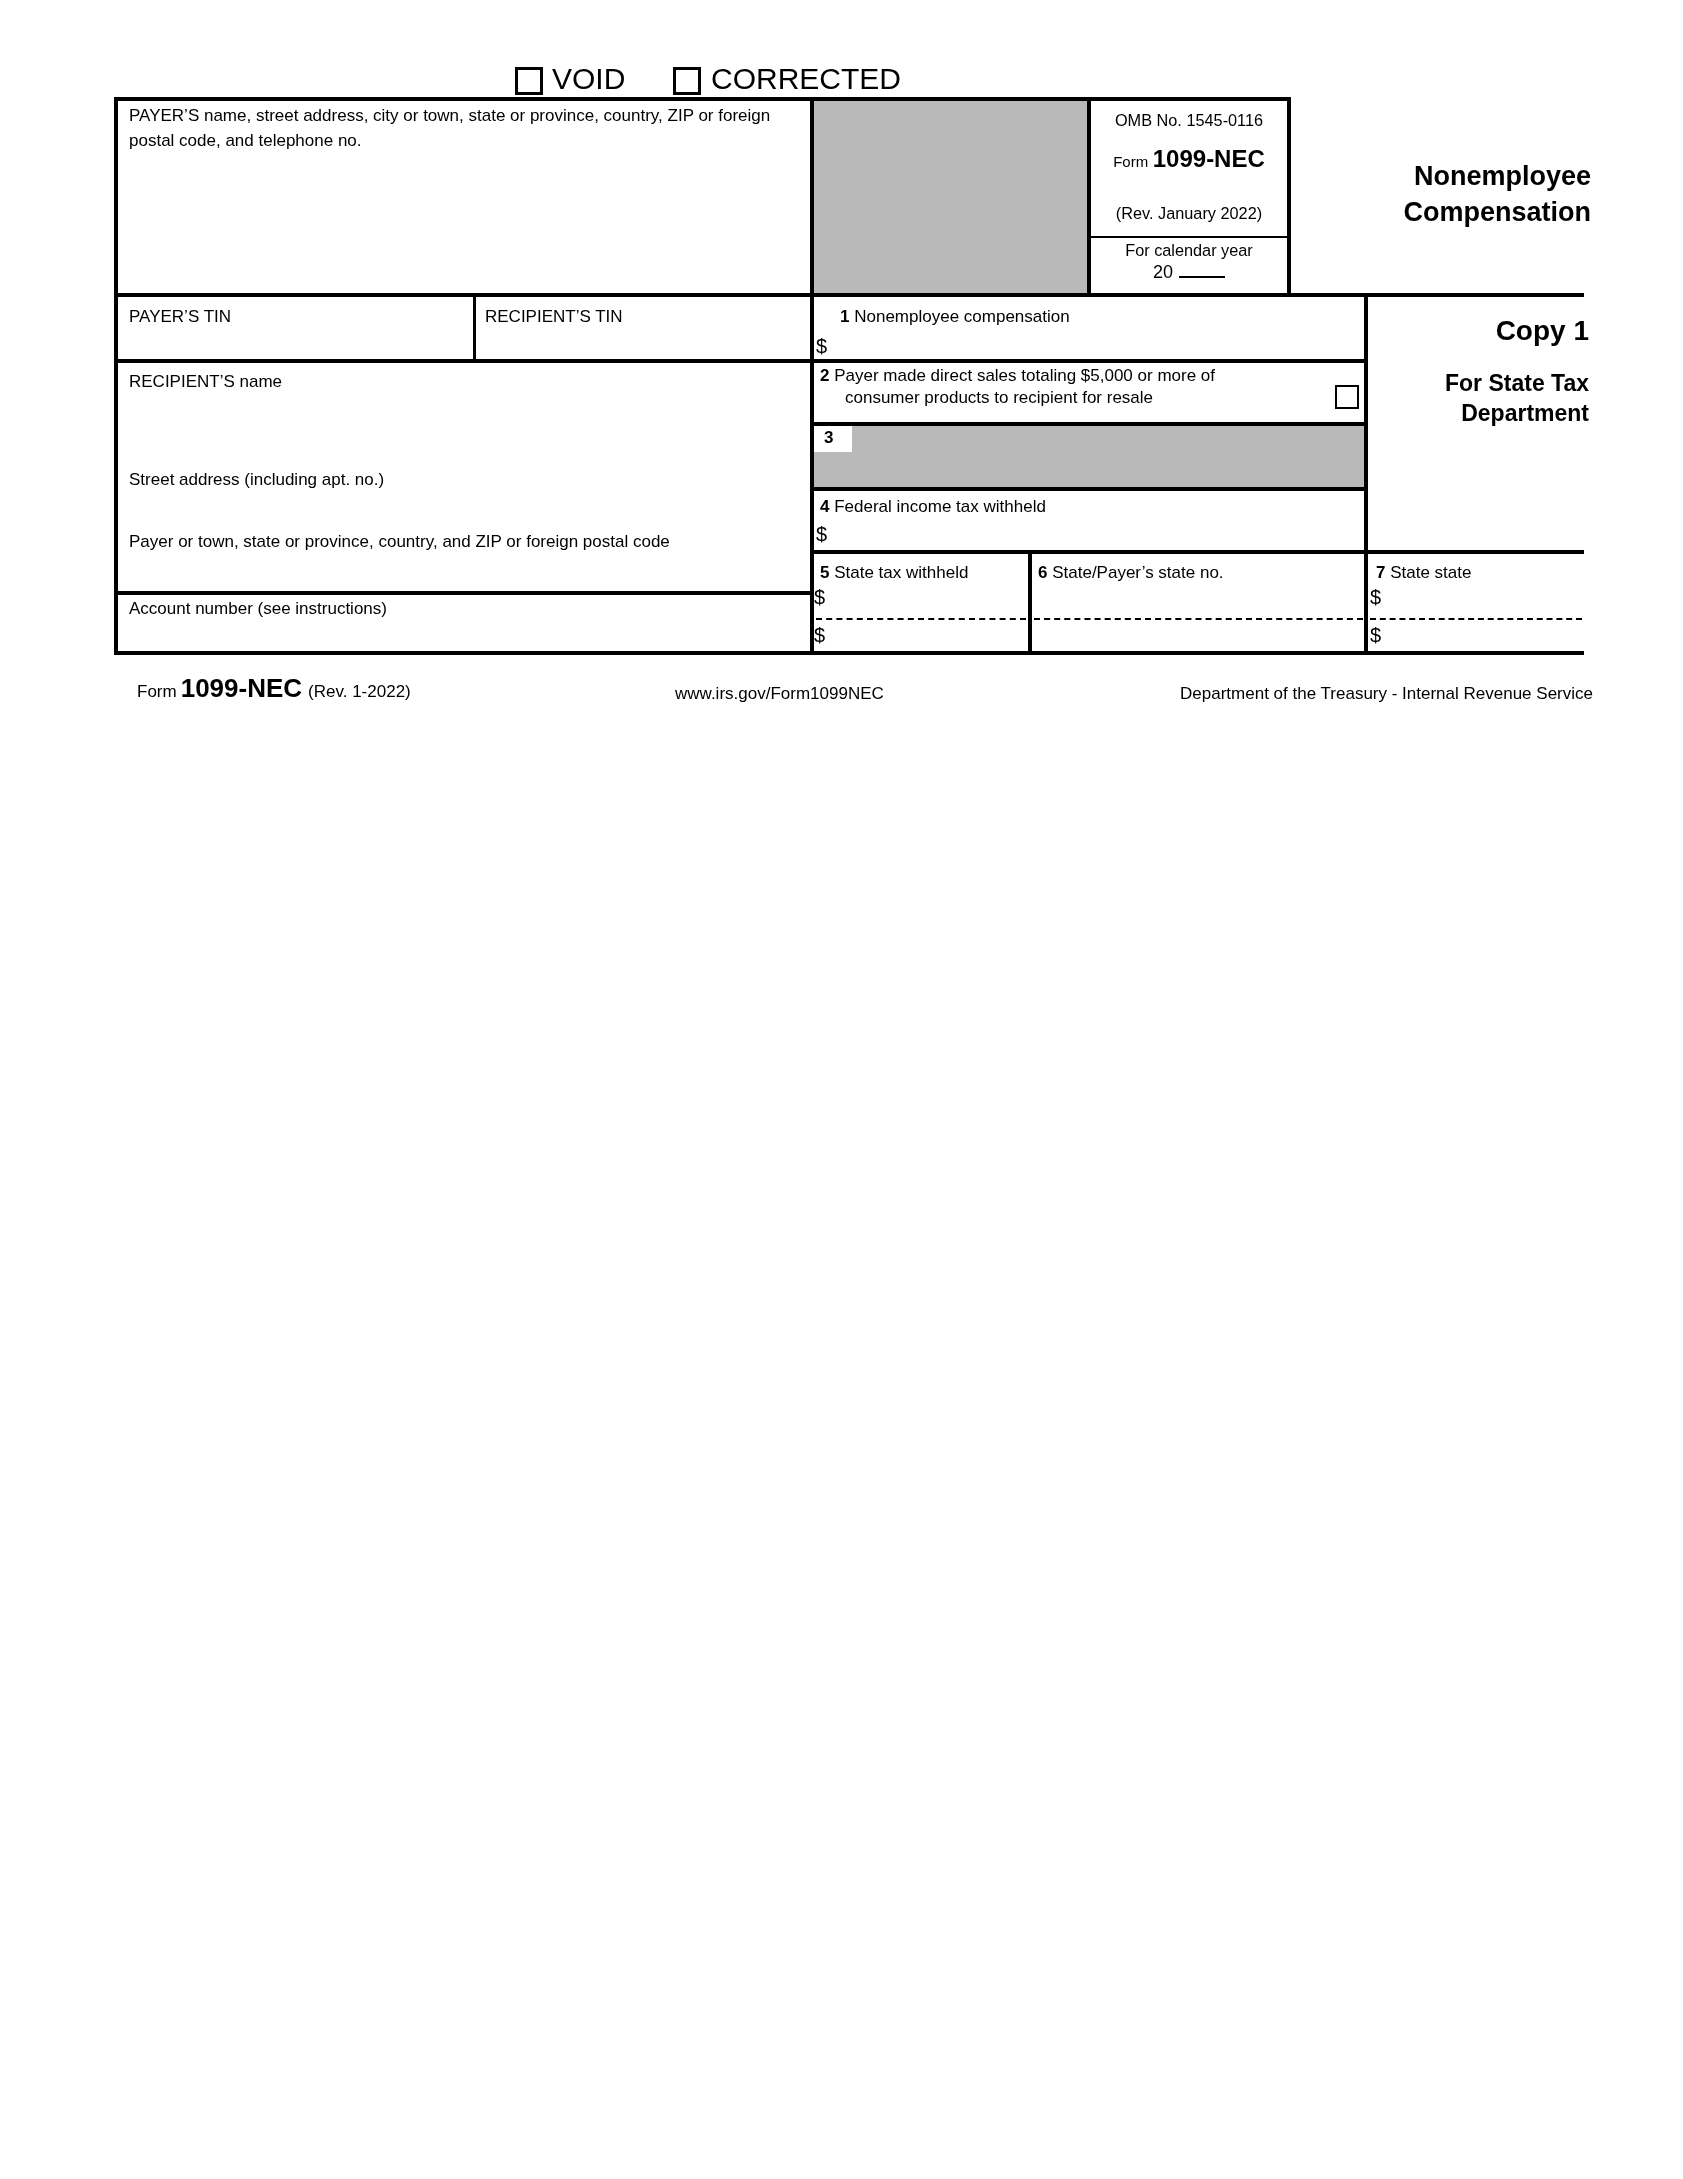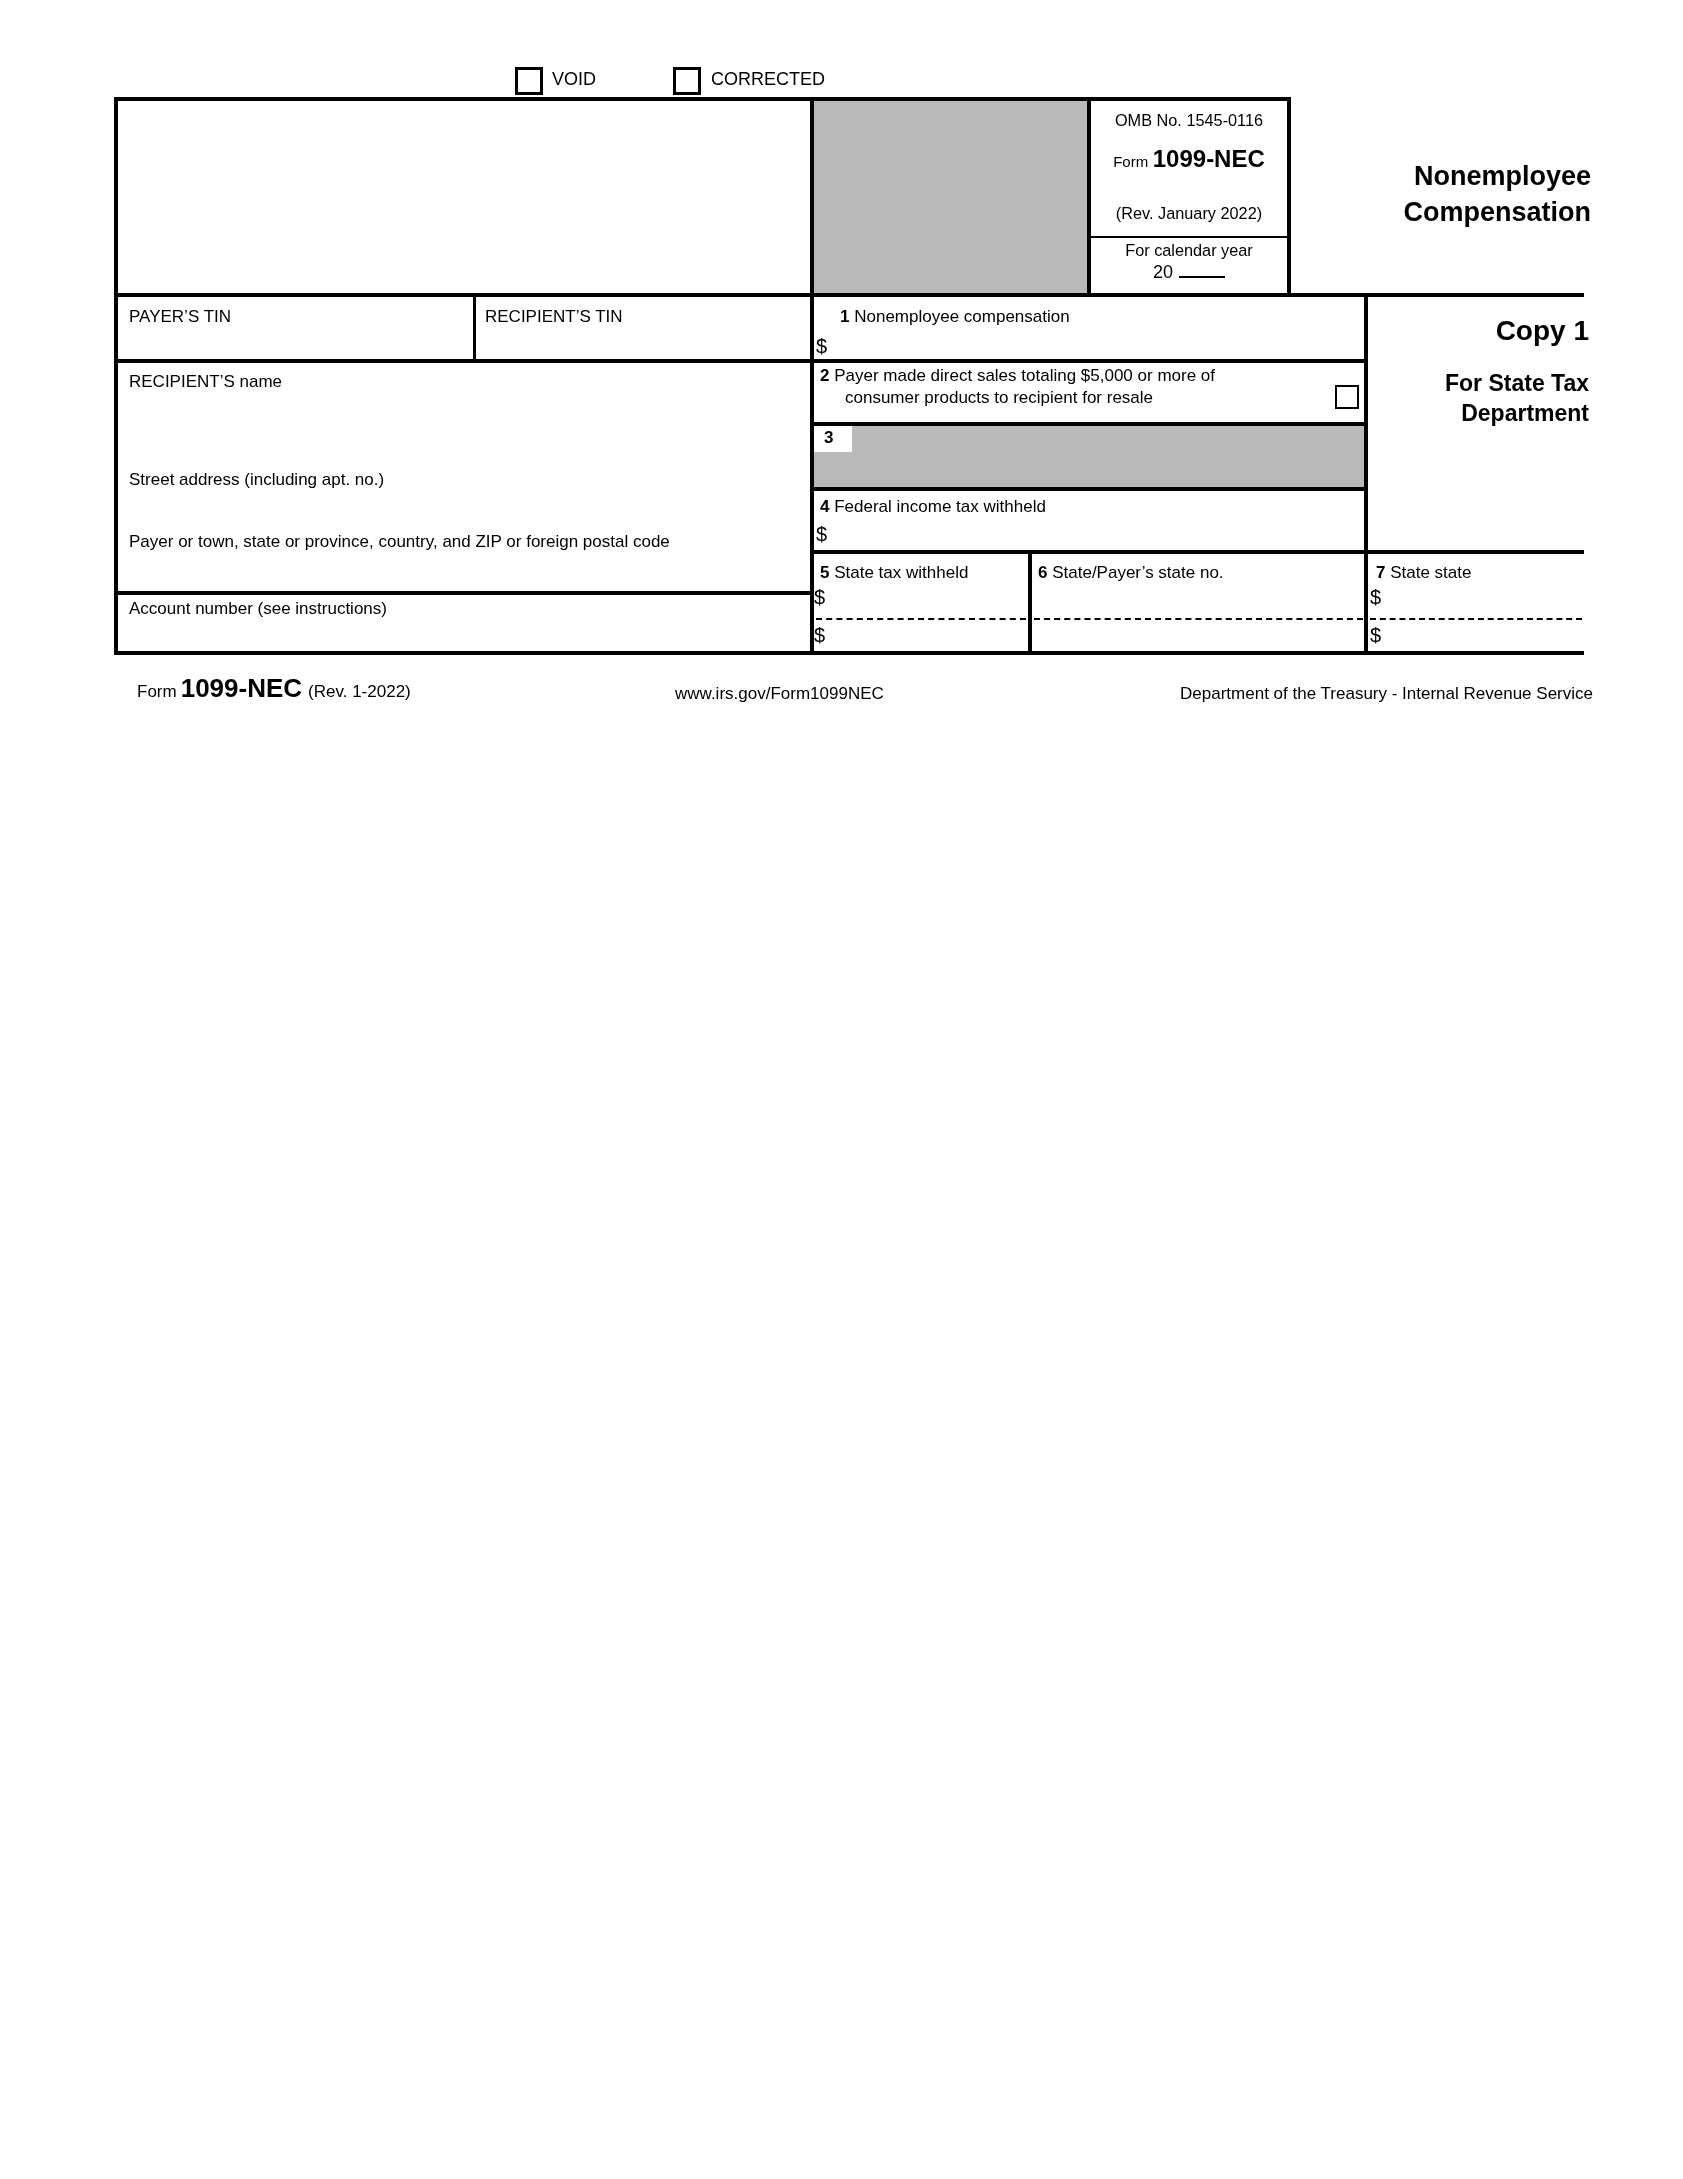--- a/index.html
+++ b/index.html
@@ -6,21 +6,21 @@
   .canvas{position:relative;width:1683px;height:2179px;background:#ffffff;
           font-family:"Liberation Sans",sans-serif;color:#000;overflow:hidden;}
   .ln{position:absolute;background:#000;}
   .dash{position:absolute;height:0;border-top:2px dashed #000;}
   .gray{position:absolute;background:#b9b9b9;}
   .lbl{position:absolute;font-size:17px;line-height:25px;white-space:pre-wrap;}
   .num{font-weight:bold;}
   .dollar{position:absolute;font-size:20px;line-height:22px;}
   .cb{position:absolute;background:#fff;border:3px solid #000;box-sizing:border-box;}
   .cb.small{border-width:2.5px;}
-  .cbl{position:absolute;font-size:18px;line-height:28px;}
+  .cbl{position:absolute;font-size:30px;line-height:28px;}
   .field{position:absolute;background:transparent;}
   .omb{position:absolute;left:1091px;width:196px;text-align:center;}
   .omb .t{position:absolute;left:0;width:196px;font-size:16.3px;}
   .title-block{position:absolute;left:1371px;width:220px;text-align:right;
                font-weight:bold;font-size:27px;line-height:36px;}
   .copy-block{position:absolute;left:1371px;width:218px;text-align:right;font-weight:bold;}
   .chip{position:absolute;background:#fff;}
   .blank-line{display:inline-block;width:46px;border-bottom:2.5px solid #000;margin-left:6px;}
   .footer-left{position:absolute;left:137px;top:673px;}
   .footer-left .fw{font-size:17px;}
@@ -55,20 +55,21 @@
   <div class="ln" style="left:1091px;top:236px;width:196px;height:2px;"></div>
   <div class="ln" style="left:114px;top:359px;width:1253px;height:4px;"></div>
   <div class="ln" style="left:810px;top:422px;width:558px;height:4px;"></div>
   <div class="ln" style="left:810px;top:487px;width:558px;height:4px;"></div>
   <div class="ln" style="left:810px;top:550px;width:774px;height:4px;"></div>
   <div class="ln" style="left:114px;top:591px;width:699px;height:4px;"></div>
   <div class="dash" style="left:816px;top:618px;width:210px;"></div>
   <div class="dash" style="left:1034px;top:618px;width:329px;"></div>
   <div class="dash" style="left:1370px;top:618px;width:212px;"></div>
 
+  <div class="lbl" style="left:129px;top:103px;width:668px;">PAYER’S name, street address, city or town, state or province, country, ZIP or foreign postal code, and telephone no.</div>
   <div class="field" style="left:124px;top:158px;width:678px;height:129px;"></div>
 
   <div class="omb" style="top:0;height:0;">
     <div class="t" style="top:111px;">OMB No. 1545-0116</div>
     <div class="t" style="top:145px;"><span style="font-size:15px;">Form</span> <span style="font-size:24px;font-weight:bold;">1099-NEC</span></div>
     <div class="t" style="top:204px;">(Rev. January 2022)</div>
     <div class="t" style="top:241px;">For calendar year</div>
     <div class="t" style="top:262px;font-size:18px;"><span>20</span><span class="blank-line"></span></div>
   </div>
 

